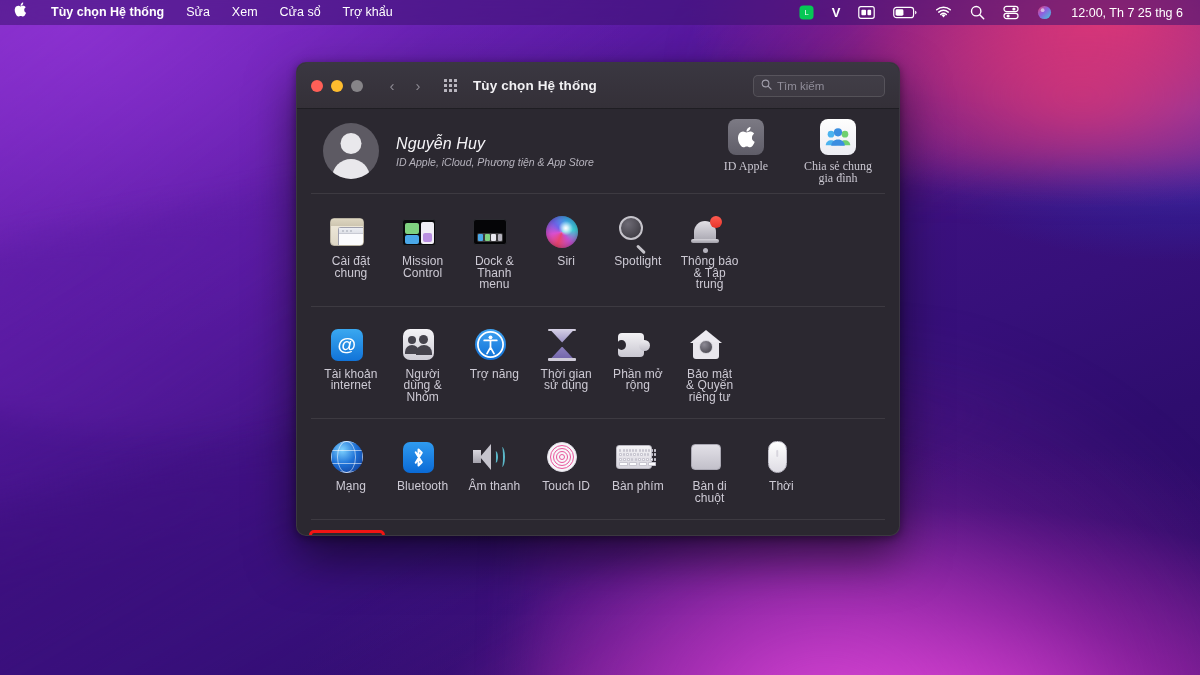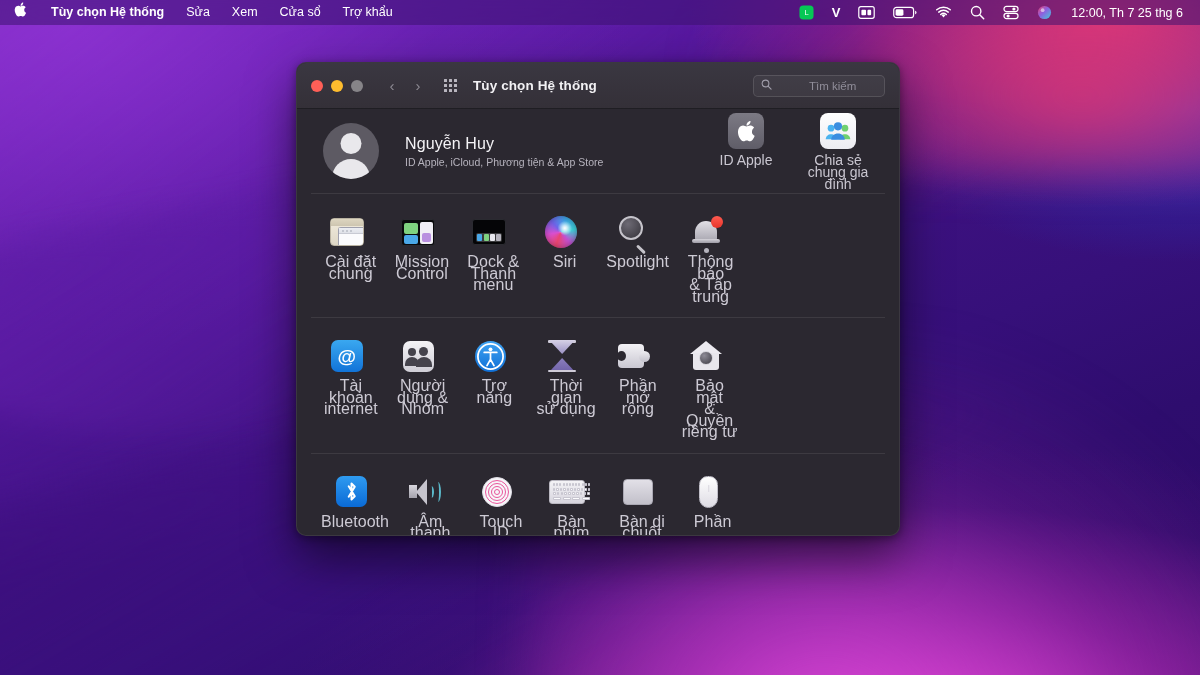--- a/index.html
+++ b/index.html
@@ -124,73 +124,72 @@
     background:rgba(255,255,255,0.045);
     border:0.5px solid rgba(255,255,255,0.12);
     border-radius:5px;
     display:flex; align-items:center; padding:0 7px; gap:5px;
   }
   .searchbox .sicon{ color:#a09daa; font-size:11px; line-height:1; }
   .searchbox input{
     background:transparent; border:none; outline:none;
     color:#d6d4db; font-size:11.5px; width:100%;
     font-family:"Liberation Sans", sans-serif;
-    margin-left:32px;
   }
   .searchbox input::placeholder{ color:#908d99; }
 
   
   .account{
     height:84px; display:flex; align-items:center; padding:0 26px;
     position:relative;
   }
   .avatar{
     width:56px; height:56px; border-radius:50%;
     background:#5d5a63; position:relative; overflow:hidden; flex:none;
   }
   .avatar .head{
     position:absolute; width:21px; height:21px; border-radius:50%;
     background:#e9e8ec; left:50%; transform:translateX(-50%); top:10px;
   }
   .avatar .body{
     position:absolute; width:38px; height:26px; border-radius:19px 19px 0 0;
     background:#e9e8ec; left:50%; transform:translateX(-50%); top:36px;
   }
-  .acct-text{ margin-left:26px; }
+  .acct-text{ margin-left:17px;font-style:italic; }
   .acct-name{ color:#f4f3f6; font-size:16px; letter-spacing:0.1px; }
   .acct-sub{ color:#b6b3bd; font-size:10.5px; margin-top:3px; }
   .acct-right{ margin-left:auto; display:flex; gap:22px; align-items:flex-start; }
   .acct-btn{ width:70px; text-align:center; cursor:default; }
   .acct-btn .ic{
     width:36px; height:36px; border-radius:8px; margin:0 auto 5px;
     display:flex; align-items:center; justify-content:center;
   }
   .ic-appleid{ background:linear-gradient(#7c7a84,#5f5d68); }
   .ic-family{ background:linear-gradient(#fefefe,#ececf2); }
-  .acct-btn .lb{ color:#c9c6d0; font-size:14px; line-height:12px; }
+  .acct-btn .lb{ color:#c9c6d0; font-size:12px; line-height:12px;font-family:Liberation Serif, serif; }
 
   .divider{ height:1px; background:rgba(255,255,255,0.085); margin:0 14px; }
 
   
   .grid-section{ padding:12px 14px 6px; }
   .row{
     display:grid; grid-template-columns:repeat(8,1fr);
     row-gap:2px;
   }
   .cell{
     display:flex; flex-direction:column; align-items:center;
     padding:7px 2px 9px; position:relative; cursor:default;
     border-radius:6px;
   }
   .cell .icon{
     width:38px; height:38px; margin-bottom:5px;
     display:flex; align-items:center; justify-content:center; position:relative;
   }
   .cell .label{
-    color:#cdcad4; font-size:16px; line-height:11.5px; text-align:center;
+    color:#cdcad4; font-size:12px; line-height:11.5px; text-align:center;
     white-space:pre-line; letter-spacing:0.05px;padding-left:8px;
   }
   .cell.highlight::after{
     content:""; position:absolute;
     left:-2px; right:-2px; top:-2px; bottom:-1px;
     border:3px solid #f01414; border-radius:5px;
     pointer-events:none;
   }
 
   
@@ -734,20 +733,30 @@
 
     </div>
   </div>
 
   <div class="divider"></div>
 
   <div class="grid-section">
     <div class="row">
 
 
+      <div class="cell">
+        <div class="icon">
+          <div class="i-network">
+            <span class="m" style="left:-20%;top:0;width:140%;height:100%"></span>
+            <span class="m" style="left:20%;top:0;width:60%;height:100%"></span>
+            <span class="m" style="left:0;top:28%;width:100%;height:44%;border-radius:0"></span>
+          </div>
+        </div>
+        <div class="label">Mạng</div>
+      </div>
 
       <div class="cell">
         <div class="icon">
           <div class="i-bt">
             <svg width="15" height="21" viewBox="0 0 16 22">
                 <path d="M5 5.5L11.5 16 8 19.5V2.5L11.5 6 5 16.5" fill="none" stroke="#fff" stroke-width="2.1" stroke-linejoin="round" stroke-linecap="round"></path>
               </svg>
           </div>
         </div>
         <div class="label">Bluetooth</div>
@@ -836,21 +845,21 @@
           </div>
         <div class="label">Bàn di chuột</div>
       </div>
 
       <div class="cell">
         <div class="icon">
             <div class="i-mouse">
               <span class="ln"></span>
             </div>
           </div>
-        <div class="label">Phần</div>
+        <div class="label">Thời</div>
       </div>
 
     </div>
   </div>
 
   <div class="divider"></div>
 
   <div class="grid-section">
     <div class="row">
 

